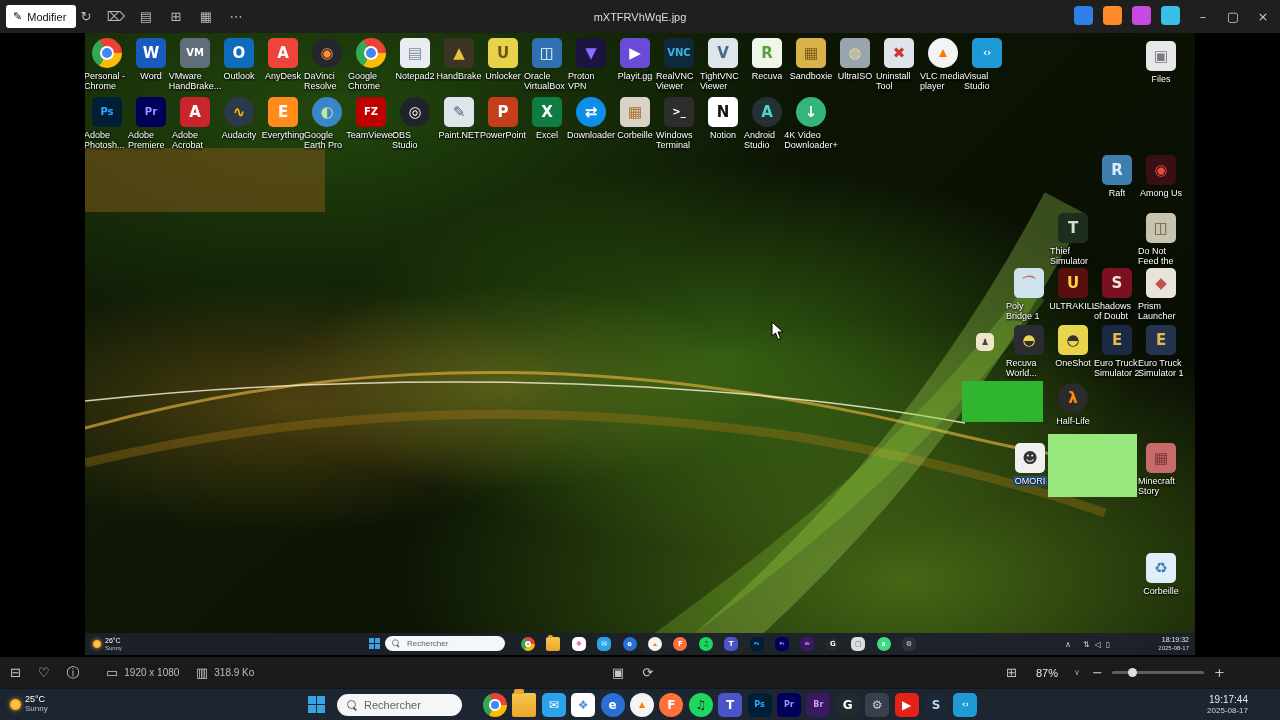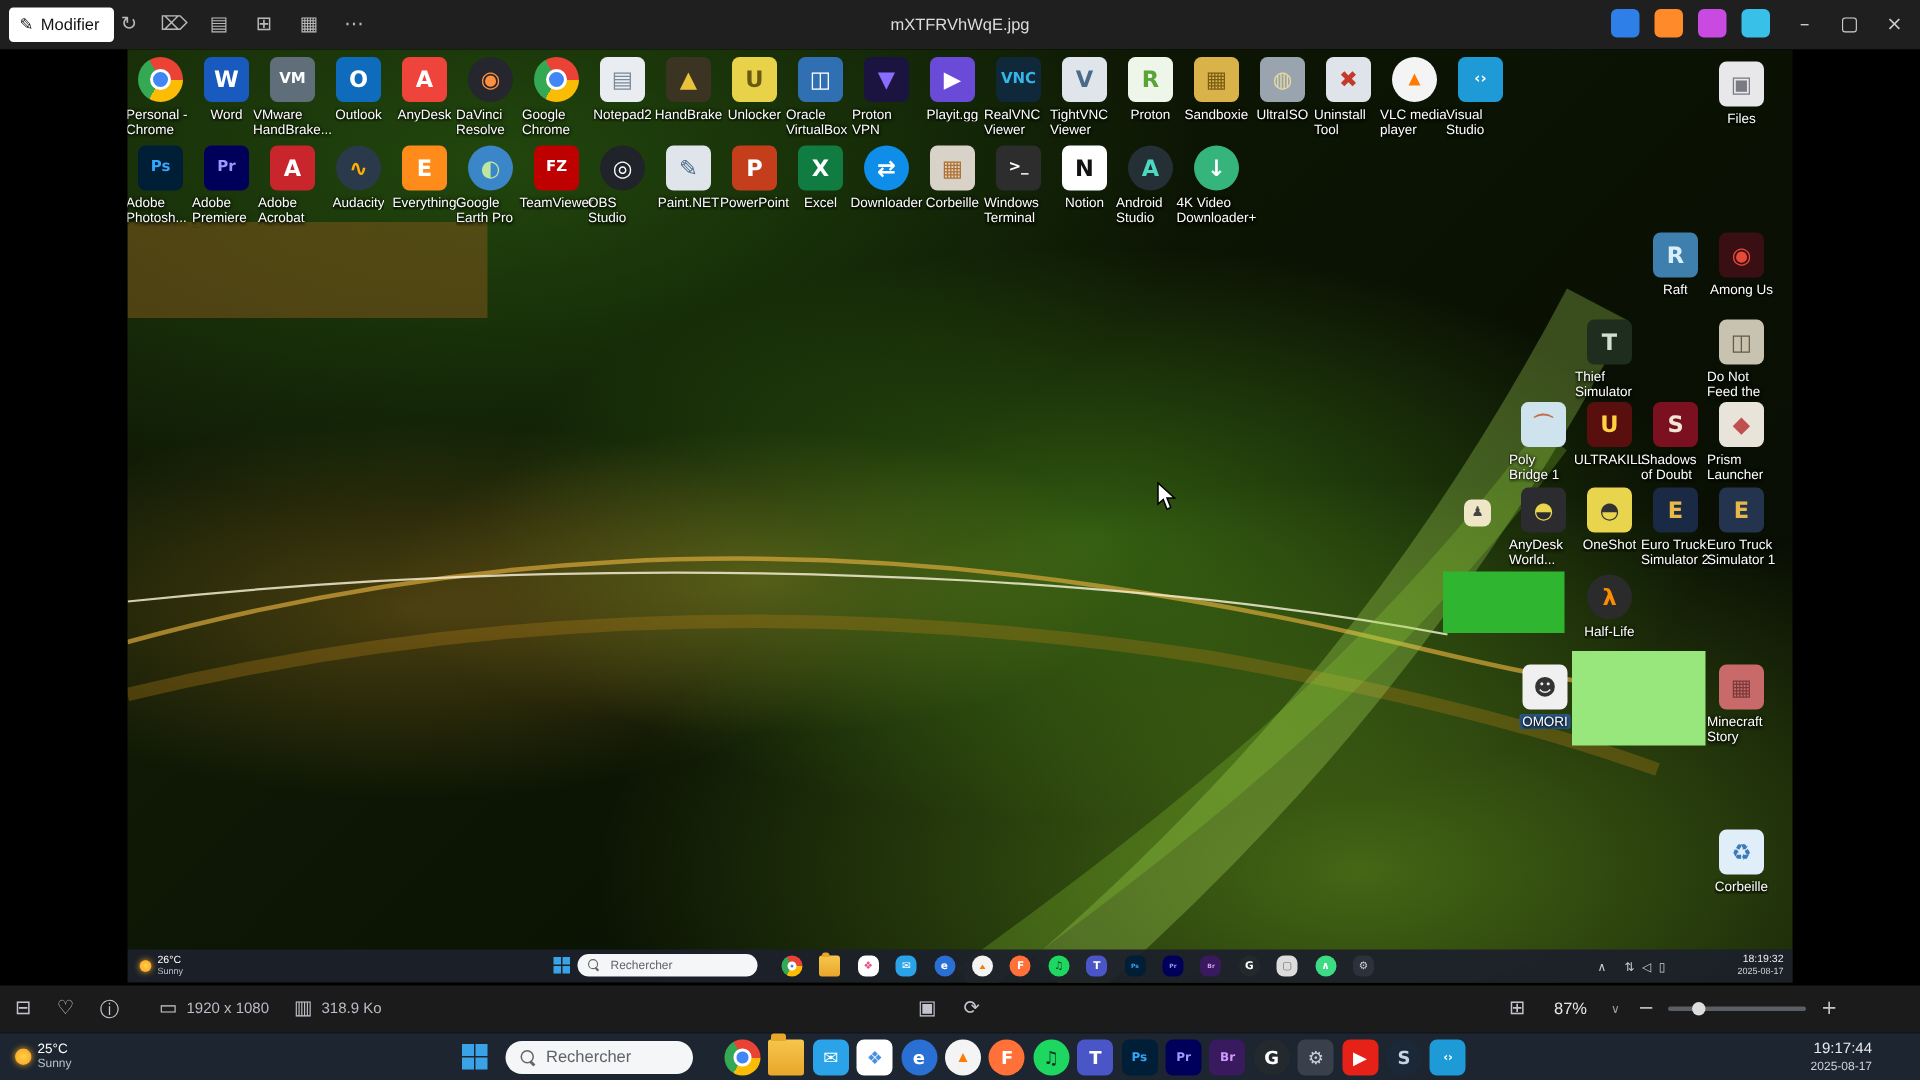--- a/index.html
+++ b/index.html
@@ -191,21 +191,21 @@
           <div class="dicon" style="left: 571px; top: 5px;">
             <div class="ic" style="height: 30px; width: 30px; font-size: 10px; background: rgb(16, 41, 58); color: rgb(53, 182, 232);">VNC</div>
             <div class="dlabel">RealVNC Viewer</div>
           </div>
           <div class="dicon" style="left: 615px; top: 5px;">
             <div class="ic" style="height: 30px; width: 30px; font-size: 15px; background: rgb(223, 229, 234); color: rgb(74, 106, 138);">V</div>
             <div class="dlabel">TightVNC Viewer</div>
           </div>
           <div class="dicon" style="left: 659px; top: 5px;">
             <div class="ic" style="height: 30px; width: 30px; font-size: 15px; background: rgb(238, 246, 234); color: rgb(90, 163, 54);">R</div>
-            <div class="dlabel">Proton</div>
+            <div class="dlabel">Recuva</div>
           </div>
           <div class="dicon" style="left: 703px; top: 5px;">
             <div class="ic" style="height: 30px; width: 30px; font-size: 15px; background: rgb(217, 178, 74); color: rgb(122, 93, 18);">▦</div>
             <div class="dlabel">Sandboxie</div>
           </div>
           <div class="dicon" style="left: 747px; top: 5px;">
             <div class="ic" style="height: 30px; width: 30px; font-size: 15px; background: rgb(154, 164, 174); color: rgb(232, 217, 160);">◍</div>
             <div class="dlabel">UltraISO</div>
           </div>
           <div class="dicon" style="left: 791px; top: 5px;">
@@ -319,21 +319,21 @@
           <div class="dicon" style="left: 1009px; top: 235px;">
             <div class="ic" style="height: 30px; width: 30px; font-size: 15px; background: rgb(122, 16, 32); color: rgb(240, 230, 216);">S</div>
             <div class="dlabel">Shadows of Doubt</div>
           </div>
           <div class="dicon" style="left: 1053px; top: 235px;">
             <div class="ic" style="height: 30px; width: 30px; font-size: 15px; background: rgb(232, 228, 218); color: rgb(192, 80, 80);">◆</div>
             <div class="dlabel">Prism Launcher</div>
           </div>
           <div class="dicon" style="left: 921px; top: 292px;">
             <div class="ic" style="height: 30px; width: 30px; font-size: 15px; background: rgb(43, 43, 48); color: rgb(232, 212, 77);">◓</div>
-            <div class="dlabel">AnyDesk World...</div>
+            <div class="dlabel">Recuva World...</div>
           </div>
           <div class="dicon" style="left: 965px; top: 292px;">
             <div class="ic" style="height: 30px; width: 30px; font-size: 15px; background: rgb(232, 212, 77); color: rgb(51, 51, 51);">◓</div>
             <div class="dlabel">OneShot</div>
           </div>
           <div class="dicon" style="left: 1009px; top: 292px;">
             <div class="ic" style="height: 30px; width: 30px; font-size: 15px; background: rgb(27, 42, 68); color: rgb(232, 184, 74);">E</div>
             <div class="dlabel">Euro Truck Simulator 2</div>
           </div>
           <div class="dicon" style="left: 1053px; top: 292px;">

